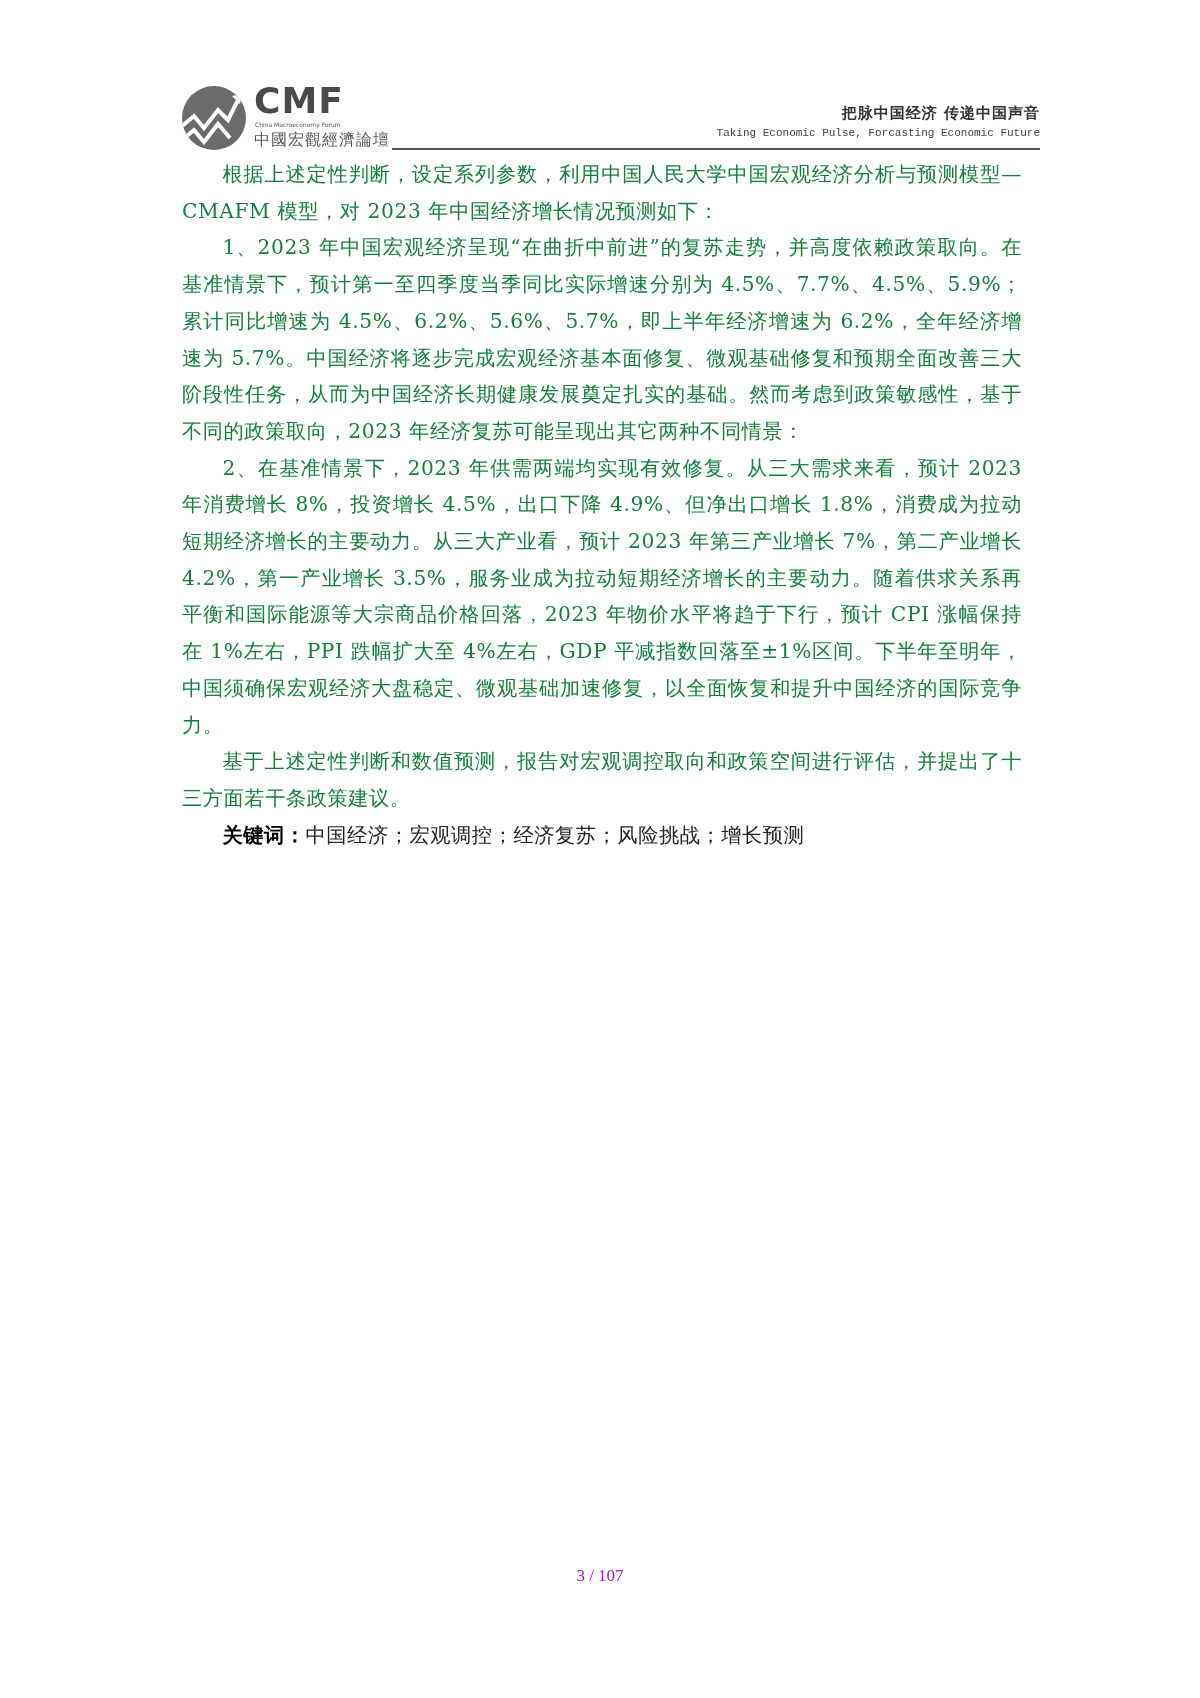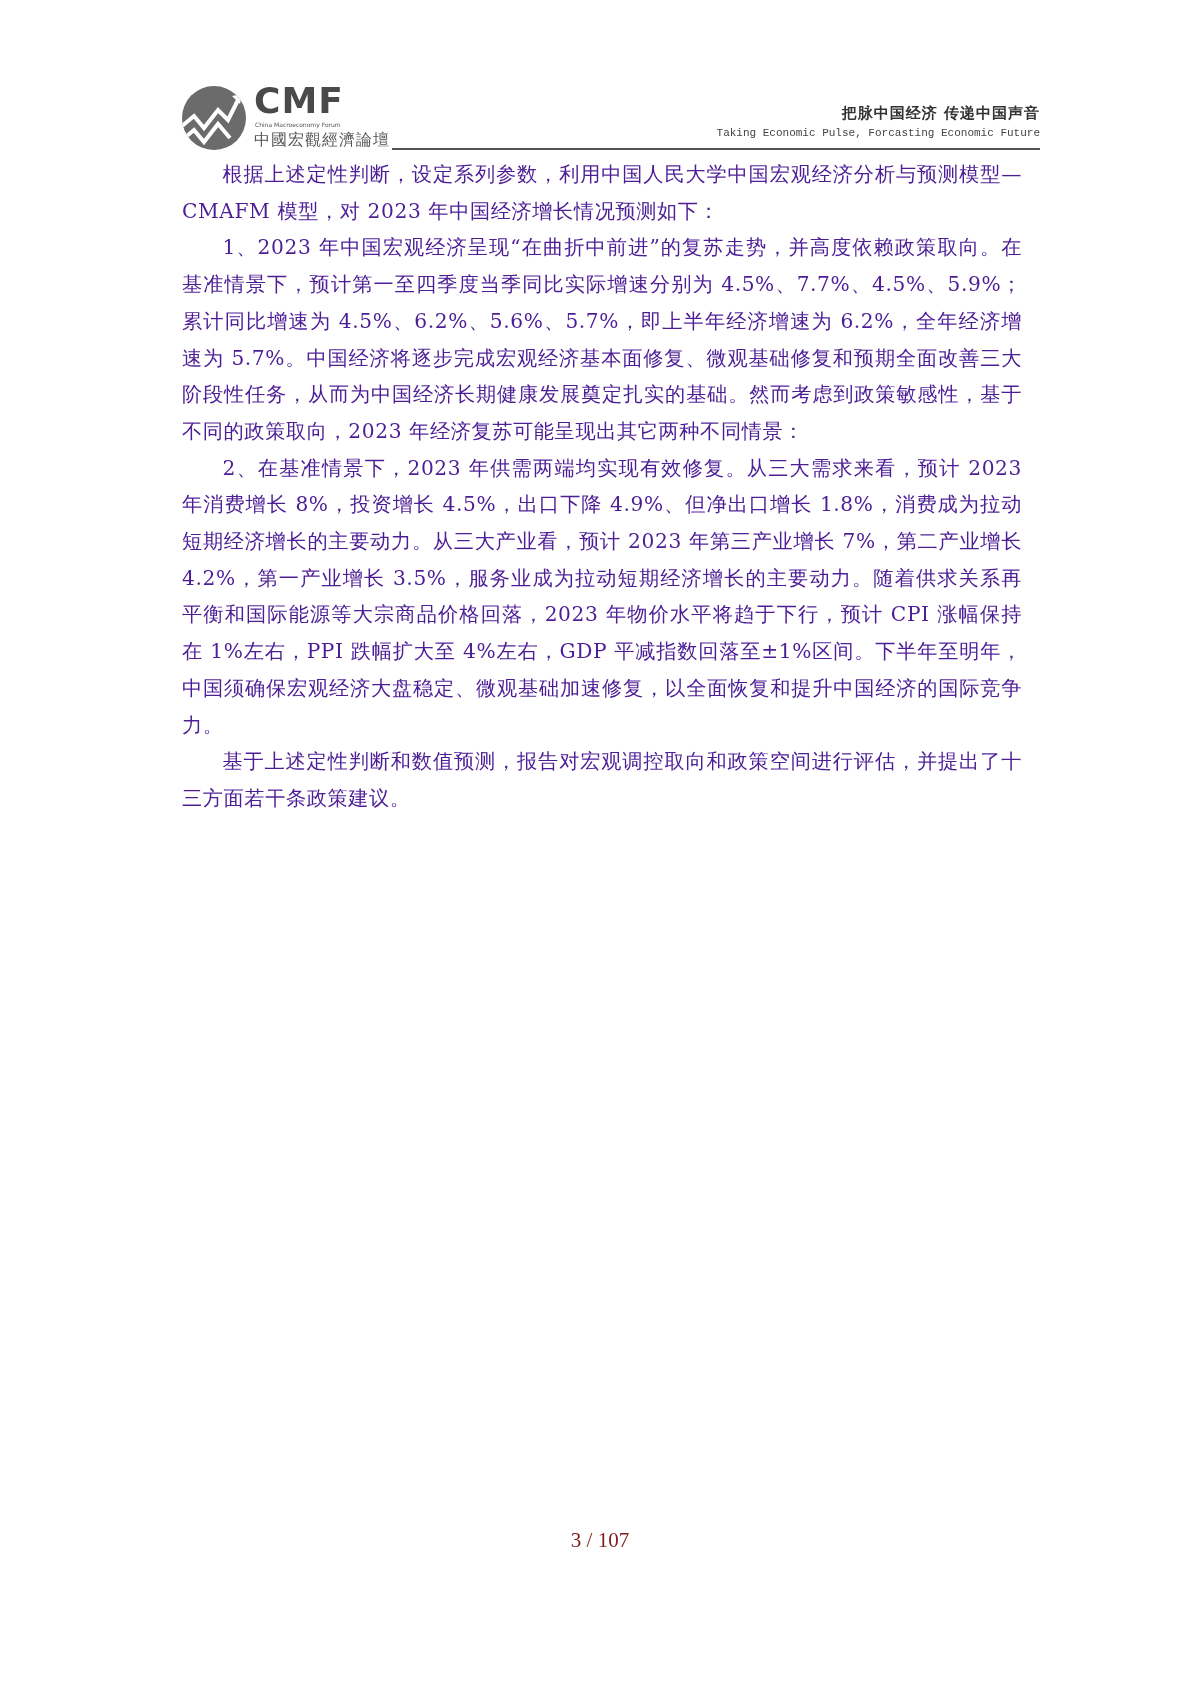--- a/index.html
+++ b/index.html
@@ -16,26 +16,26 @@
              font-size: 6px; color: #555; }
   .logo-cn { position: absolute; left: 74px; top: 48px; font-family: "DejaVu Serif", serif;
              font-size: 16px; color: #555; letter-spacing: 1px; }
   .header-rule { position: absolute; left: 212px; top: 66px; width: 648px; height: 2px; background: #555; }
   .slogan-cn { position: absolute; right: 0; top: 22px; font-size: 15px; font-weight: bold;
                color: #333; letter-spacing: 1px; }
   .slogan-en { position: absolute; right: 0; top: 45px; font-family: Liberation Mono, monospace;
                font-size: 11px; color: #444; }
   .body-text { position: absolute; left: 182px; top: 156px; width: 840px; }
   .para { margin: 0; font-size: 20.2px; line-height: 36.7px; text-align: justify;
-          text-justify: inter-character; letter-spacing: 0.6px; color: #4c1d95; }
+          text-justify: inter-character; letter-spacing: 0.6px; color: #15803d; }
   .indent { text-indent: 2em; }
   .keywords { margin: 0; font-size: 20.2px; line-height: 36.7px; text-indent: 2em; letter-spacing: 0.6px; }
   .kw-label { font-weight: bold; font-family: "DejaVu Sans", sans-serif; color: #000; }
-  .footer { position: absolute; left: 0; width: 1200px; top: 1528px; text-align: center;
-            font-family: "Liberation Serif", serif; font-size: 21px; color: #7f1d1d; }
+  .footer { position: absolute; left: 0; width: 1200px; top: 1566px; text-align: center;
+            font-family: "Liberation Serif", serif; font-size: 17px; color: #a21caf; }
 </style>
 </head>
 <body>
 
 <div class="header">
   <div class="logo">
     <div class="logo-circle">
       <svg width="64" height="64" viewBox="0 0 64 64">
         <polyline points="0,40 12,30 22,42 36,24 46,34 56,14" fill="none" stroke="#ffffff" stroke-width="4"></polyline>
         <polyline points="0,54 12,44 22,56 36,38 48,52" fill="none" stroke="#ffffff" stroke-width="4"></polyline>
@@ -49,15 +49,18 @@
   <div class="header-rule"></div>
   <div class="slogan-cn">把脉中国经济  传递中国声音</div>
   <div class="slogan-en">Taking Economic Pulse, Forcasting Economic Future</div>
 </div>
 
 <div class="body-text">
   <p class="para indent">根据上述定性判断，设定系列参数，利用中国人民大学中国宏观经济分析与预测模型—CMAFM 模型，对 2023 年中国经济增长情况预测如下：</p>
   <p class="para indent">1、2023 年中国宏观经济呈现“在曲折中前进”的复苏走势，并高度依赖政策取向。在基准情景下，预计第一至四季度当季同比实际增速分别为 4.5%、7.7%、4.5%、5.9%；累计同比增速为 4.5%、6.2%、5.6%、5.7%，即上半年经济增速为 6.2%，全年经济增速为 5.7%。中国经济将逐步完成宏观经济基本面修复、微观基础修复和预期全面改善三大阶段性任务，从而为中国经济长期健康发展奠定扎实的基础。然而考虑到政策敏感性，基于不同的政策取向，2023 年经济复苏可能呈现出其它两种不同情景：</p>
   <p class="para indent">2、在基准情景下，2023 年供需两端均实现有效修复。从三大需求来看，预计 2023 年消费增长 8%，投资增长 4.5%，出口下降 4.9%、但净出口增长 1.8%，消费成为拉动短期经济增长的主要动力。从三大产业看，预计 2023 年第三产业增长 7%，第二产业增长 4.2%，第一产业增长 3.5%，服务业成为拉动短期经济增长的主要动力。随着供求关系再平衡和国际能源等大宗商品价格回落，2023 年物价水平将趋于下行，预计 CPI 涨幅保持在 1%左右，PPI 跌幅扩大至 4%左右，GDP 平减指数回落至±1%区间。下半年至明年，中国须确保宏观经济大盘稳定、微观基础加速修复，以全面恢复和提升中国经济的国际竞争力。</p>
   <p class="para indent">基于上述定性判断和数值预测，报告对宏观调控取向和政策空间进行评估，并提出了十三方面若干条政策建议。</p>
+  <p class="keywords">
+    <span class="kw-label">关键词：</span><span>中国经济；宏观调控；经济复苏；风险挑战；增长预测</span>
+  </p>
 </div>
 
 <div class="footer">3 / 107</div>
 
 </body></html>

